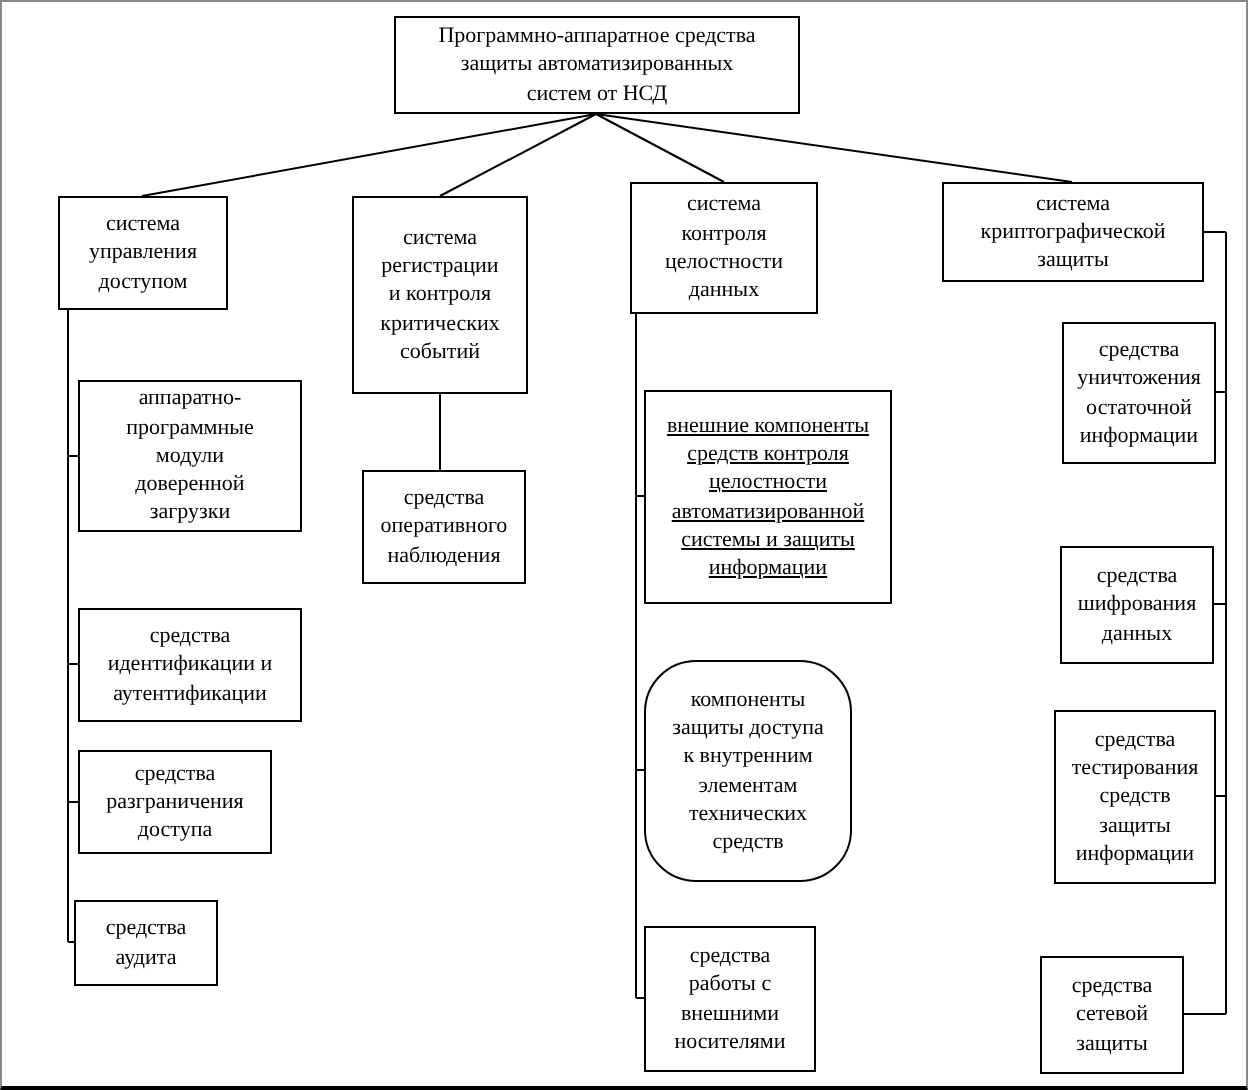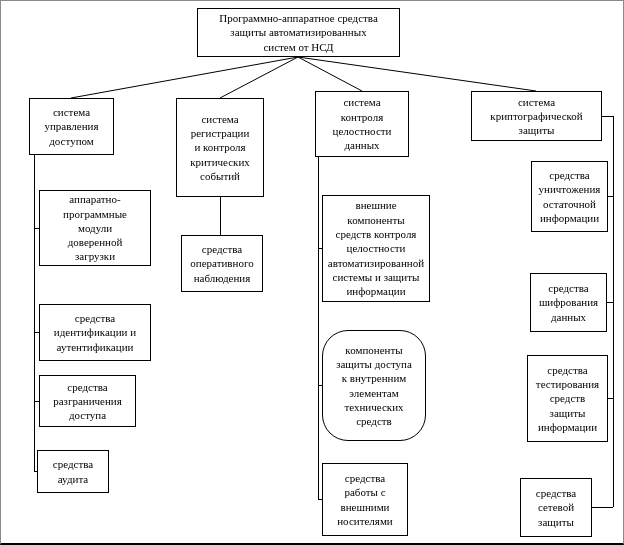--- a/index.html
+++ b/index.html
@@ -102,21 +102,21 @@
 критических
 событий</div>
   <div class="node" style="left:180px; top:234px; width:82px; height:57px;">средства
 оперативного
 наблюдения</div>
 
   <div class="node" style="left:314px; top:90px; width:94px; height:66px;">система
 контроля
 целостности
 данных</div>
-  <div class="node" style="left:321px; top:194px; width:108px; height:107px;">внешние компоненты
+  <div class="node" style="left:321px; top:194px; width:124px; height:107px;text-decoration:underline;">внешние компоненты
 средств контроля
 целостности
 автоматизированной
 системы и защиты
 информации</div>
   <div class="node" style="left:321px; top:329px; width:104px; height:111px;border-radius:26px;">компоненты
 защиты доступа
 к внутренним
 элементам
 технических

